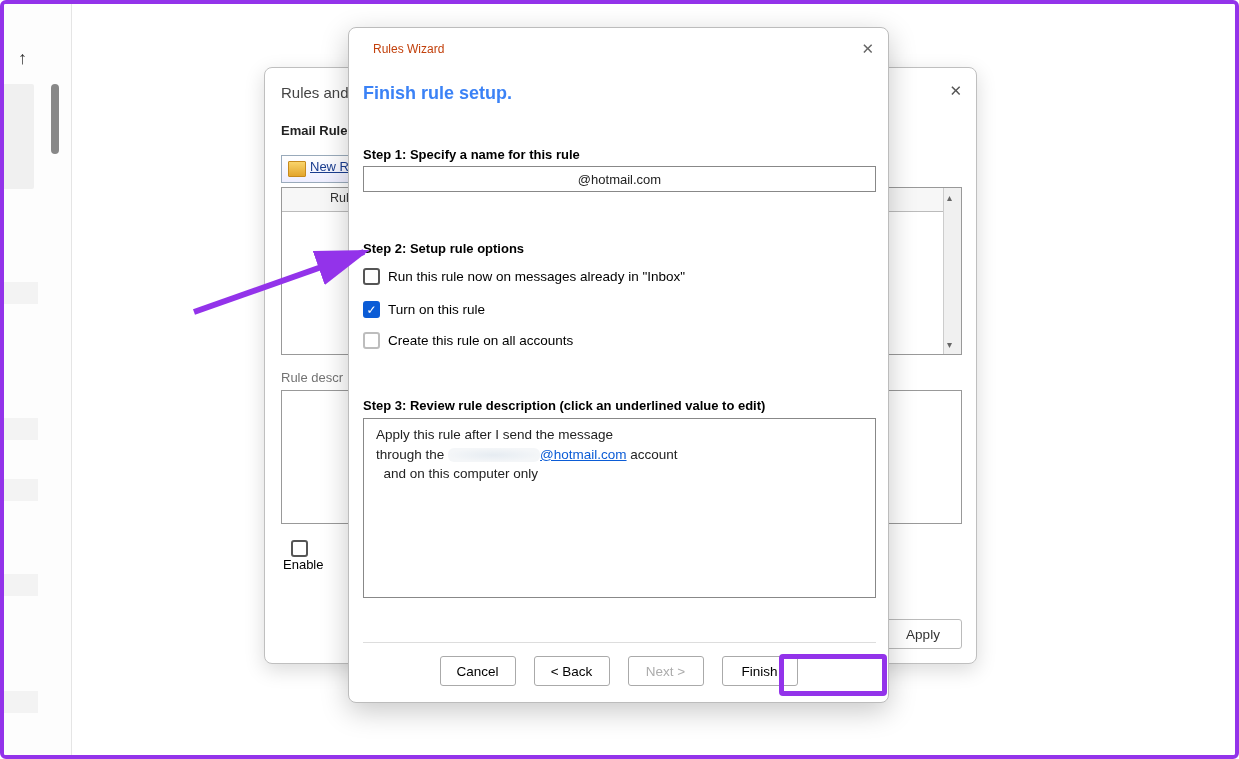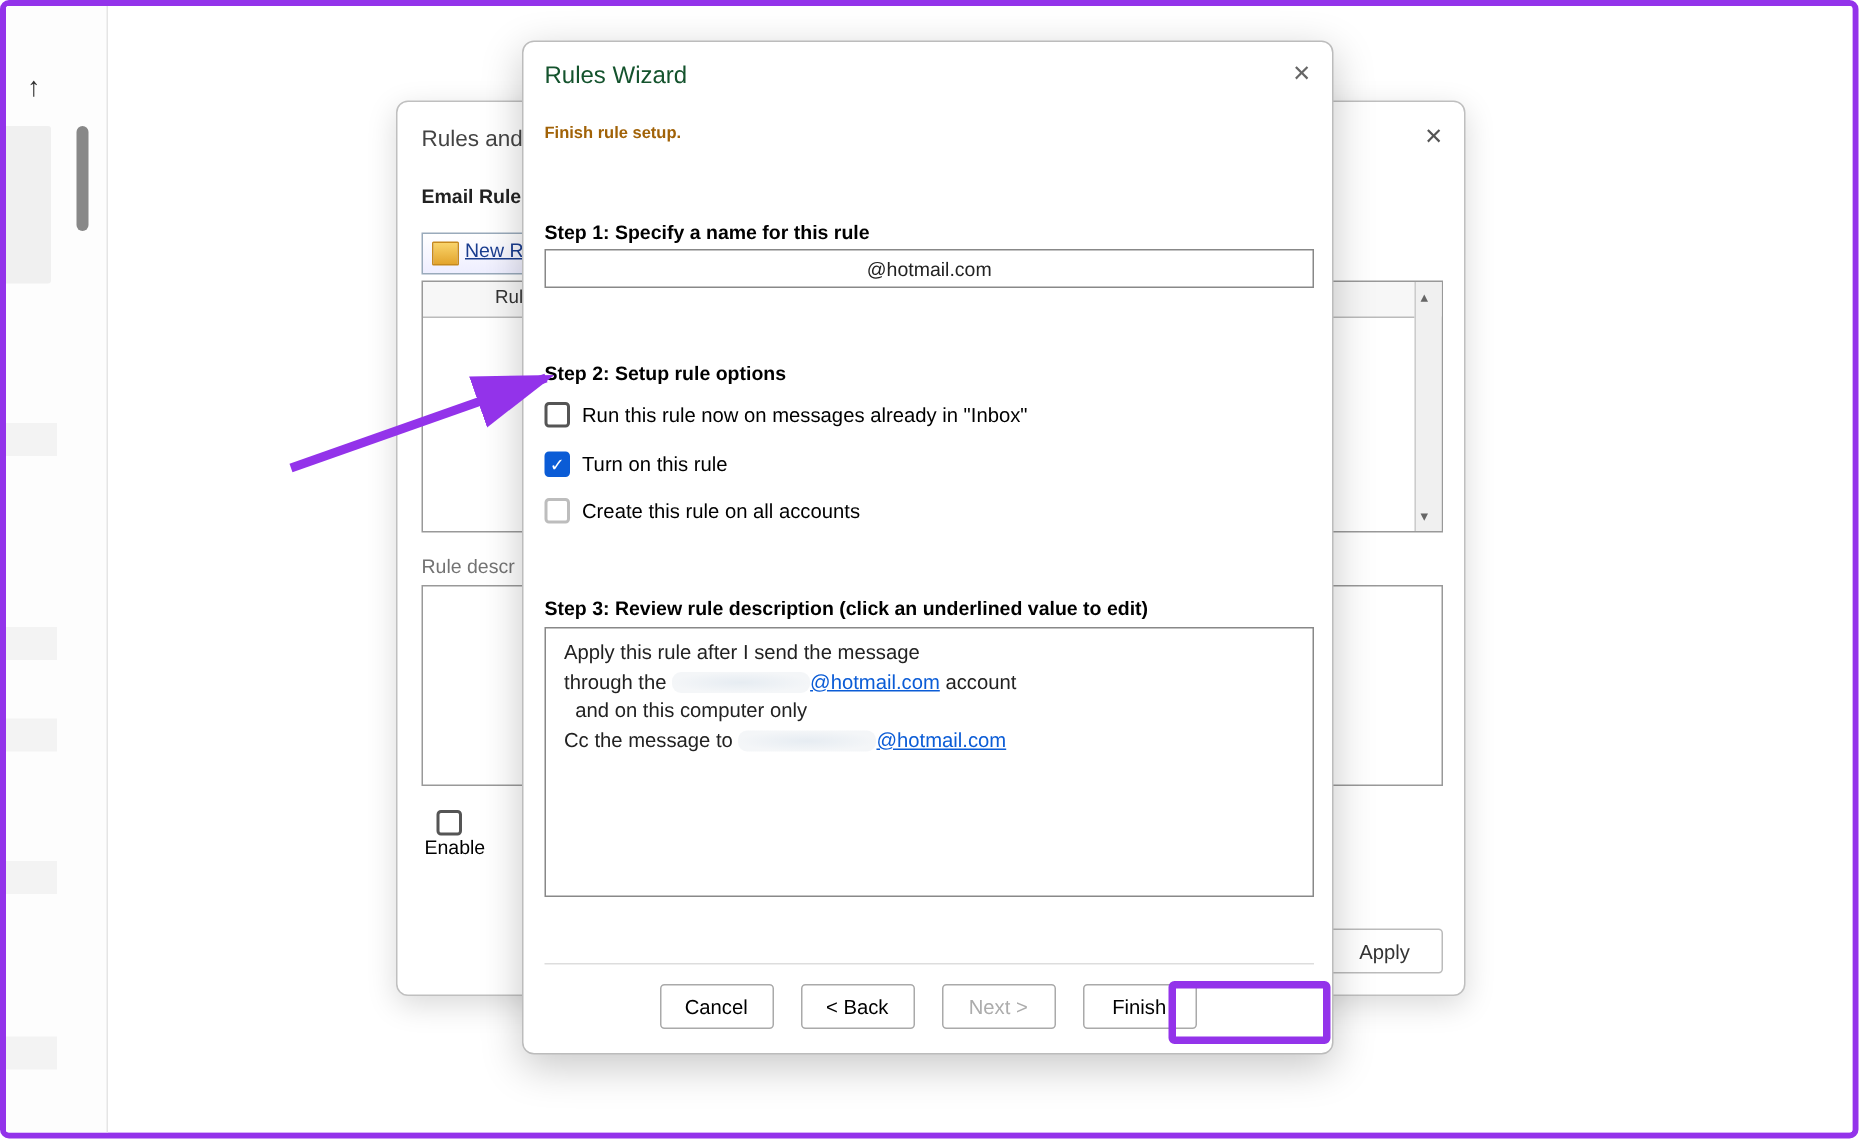--- a/index.html
+++ b/index.html
@@ -170,37 +170,37 @@
   position: absolute;
   left: 344px; top: 23px;
   width: 541px; height: 676px;
   background: #fff;
   border: 1px solid #bcbcbc;
   border-radius: 8px;
   box-shadow: 0 8px 28px rgba(0,0,0,.22);
 }
 .wizard .title {
   position: absolute;
-  left: 14px; top: 14px;
-  font-size: 16px;
-  color: #14532d;
+  left: 24px; top: 14px;
+  font-size: 12px;
+  color: #c2410c;
 }
 .wizard .close {
   position: absolute;
   right: 14px; top: 12px;
   font-size: 15px;
   color: #666;
   cursor: pointer;
 }
 .wizard .heading {
   position: absolute;
   left: 14px; top: 55px;
   font-weight: 700;
-  font-size: 11px;
-  color: #a16207;
+  font-size: 18px;
+  color: #3b82f6;
 }
 .wizard .step1-label {
   position: absolute;
   left: 14px; top: 119px;
   font-weight: 700;
   font-size: 13px;
 }
 .wizard .name-input {
   position: absolute;
   left: 14px; top: 138px;
@@ -362,23 +362,20 @@
       <span>Create this rule on all accounts</span>
     </div>
 
     <div class="step3-label">Step 3: Review rule description (click an underlined value to edit)</div>
     <div class="desc-box">
       <div>Apply this rule after I send the message</div>
       <div>
         <span>through the </span><span class="blur"></span><span class="link">@hotmail.com</span><span> account</span>
       </div>
       <div style="white-space:pre">  and on this computer only</div>
-      <div>
-        <span>Cc the message to </span><span class="blur"></span><span class="link">@hotmail.com</span>
-      </div>
     </div>
 
     <div class="rule-hr"></div>
 
     <div class="btnrow">
       <button>Cancel</button>
       <button>&lt; Back</button>
       <button class="disabled">Next &gt;</button>
       <button>Finish</button>
     </div>

